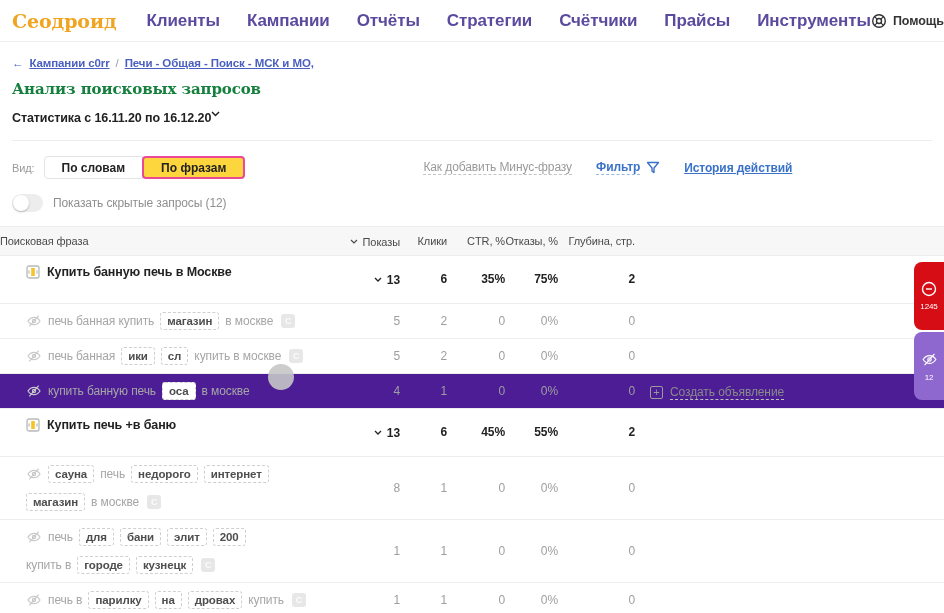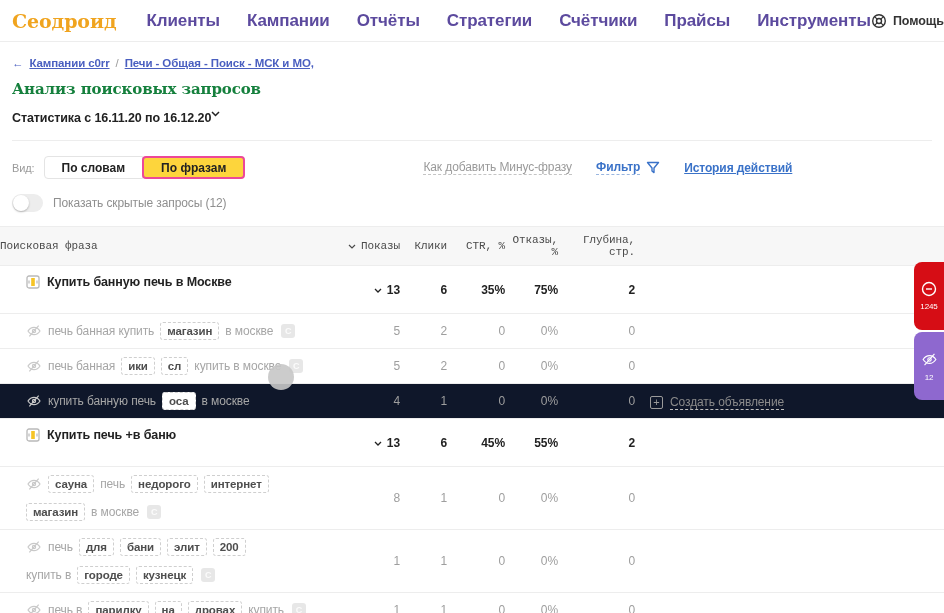--- a/index.html
+++ b/index.html
@@ -41,28 +41,28 @@
   .toggle { width:31px; height:18px; border-radius:10px; background:#ededed; position:relative; cursor:pointer; flex:0 0 auto; }
   .toggle .knob { position:absolute; left:1px; top:1px; width:16px; height:16px; border-radius:50%; background:#fff; box-shadow:0 1px 2px rgba(0,0,0,.25); }
   .toggle-label { margin-left:10px; cursor:pointer; }
   .tgl-group { display:flex; align-items:center; }
   .tgl-gap { margin-left:28px; }
   .mini-ico { width:14px; height:14px; border-radius:3px; background:#e7e7e7; color:#fbfbfb; font-size:9px; font-weight:bold; display:inline-flex; align-items:center; justify-content:center; margin-left:8px; }
   
   .table { margin-top:14px; width:944px; margin-left:-12px; }
   .trow { display:grid; grid-template-columns:340px 60px 47px 58px 53px 77px 1fr; align-items:center; border-bottom:1px solid #ededed; }
   .thead { background:#f7f7f7; border-top:1px solid #ededed; }
-  .thead .cell { font-size:11px; color:#4a4a4a; padding:7px 0;font-family:Liberation Mono, monospace; }
+  .thead .cell { font-size:11px; color:#4a4a4a; padding:7px 0; }
   .cell-phrase { padding-left:16px; }
   .num { text-align:right; }
   .row-group { min-height:34px; }
   .row-group .glabel { font-weight:bold; font-size:12.5px; color:#222; }
   .row-group .num { font-weight:bold; color:#222; font-size:12px; }
   .row-phrase .num { color:#9e9e9e; font-size:12px; }
-  .row-hover { background:#0f172a; }
+  .row-hover { background:#4c1d95; }
   .phrase-flex { display:flex; align-items:center; gap:6px; flex-wrap:wrap; row-gap:5px; padding:8px 0 8px 26px; max-width:340px; }
   .g-flex { display:flex; align-items:center; gap:7px; padding:9px 0 24px 26px; }
   .word { color:#a6a6a6; font-size:12px; }
   .word.boxed { border:1px dashed #cfcfcf; border-radius:3px; padding:2px 6px; color:#4e4e4e; font-weight:bold; font-size:11.5px; background:#fff; }
   .brk { flex-basis:100%; height:0; }
   .shows-wrap { display:inline-flex; align-items:center; gap:5px; justify-content:flex-end; width:100%; }
   .action-cell { padding-left:15px; }
   .create-ad { display:inline-flex; align-items:center; gap:7px; cursor:pointer; }
   .create-ad .txt { font-size:12px; color:#8a8a8a; border-bottom:1px dashed #bdbdbd; }
   .plus-ico { width:13px; height:13px; border:1px solid #9a9a9a; border-radius:2px; color:#9a9a9a; font-size:11px; line-height:11px; display:inline-flex; align-items:center; justify-content:center; }

